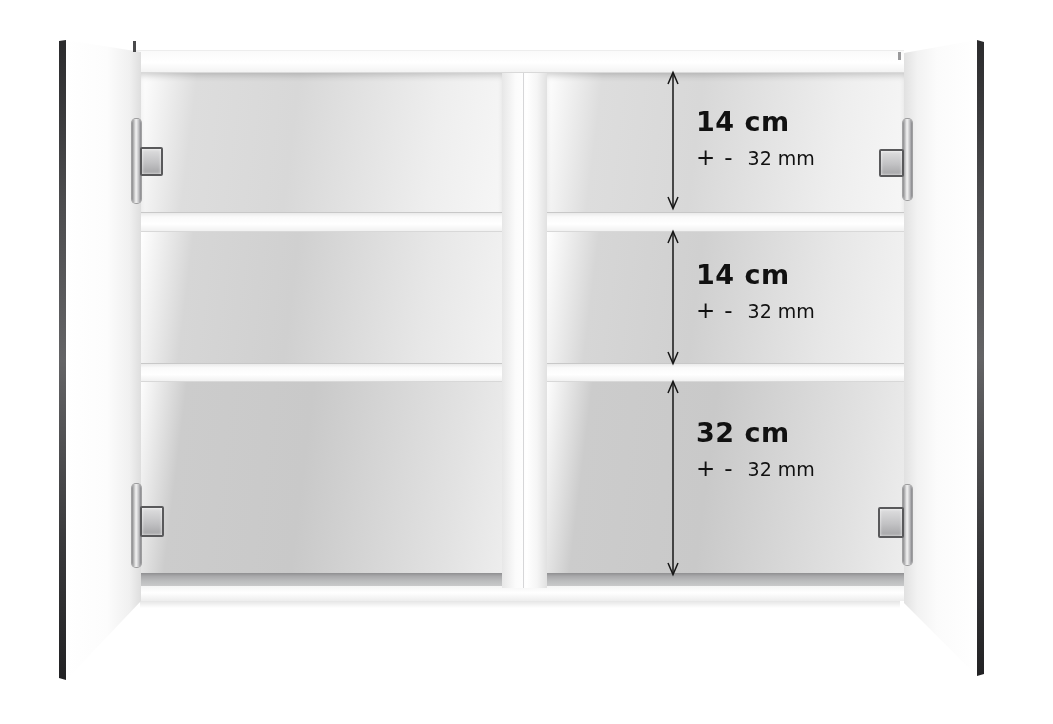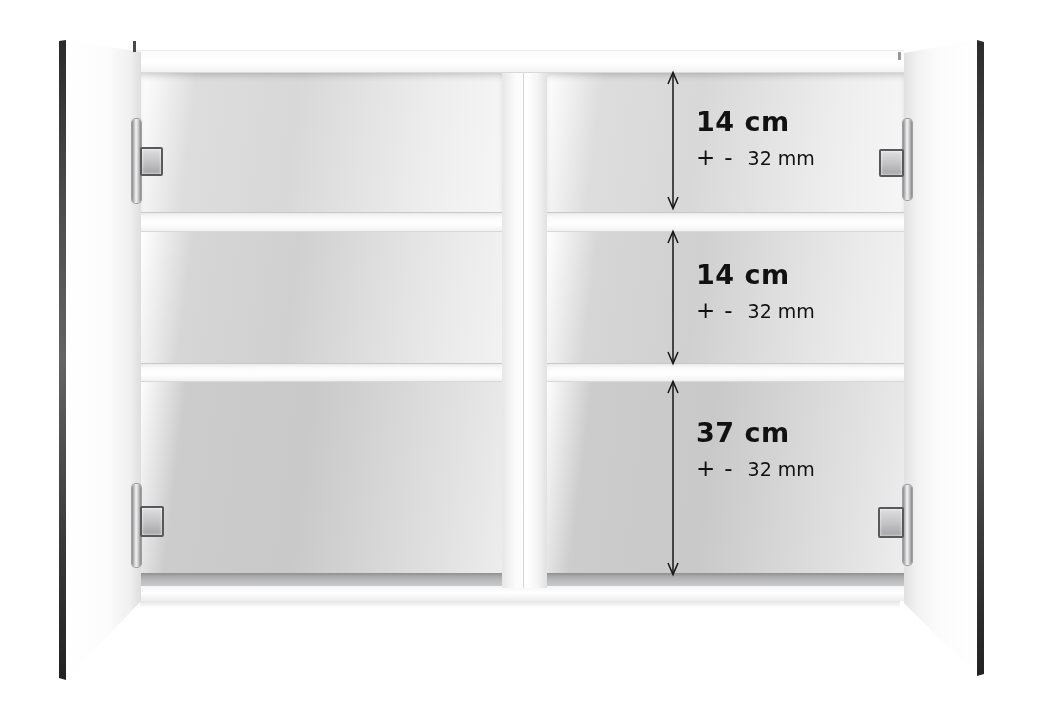--- a/index.html
+++ b/index.html
@@ -175,19 +175,19 @@
   </div>
 
   <div class="abs dim-label label2">
     <div class="dim-size">14 cm</div>
     <div class="dim-tol">
       <span class="plus">+</span><span class="minus">-</span><span class="tol-val">32 mm</span>
     </div>
   </div>
 
   <div class="abs dim-label label3">
-    <div class="dim-size">37 cm</div>
+    <div class="dim-size">32 cm</div>
     <div class="dim-tol">
       <span class="plus">+</span><span class="minus">-</span><span class="tol-val">32 mm</span>
     </div>
   </div>
 
 </div>
 
 </body></html>

